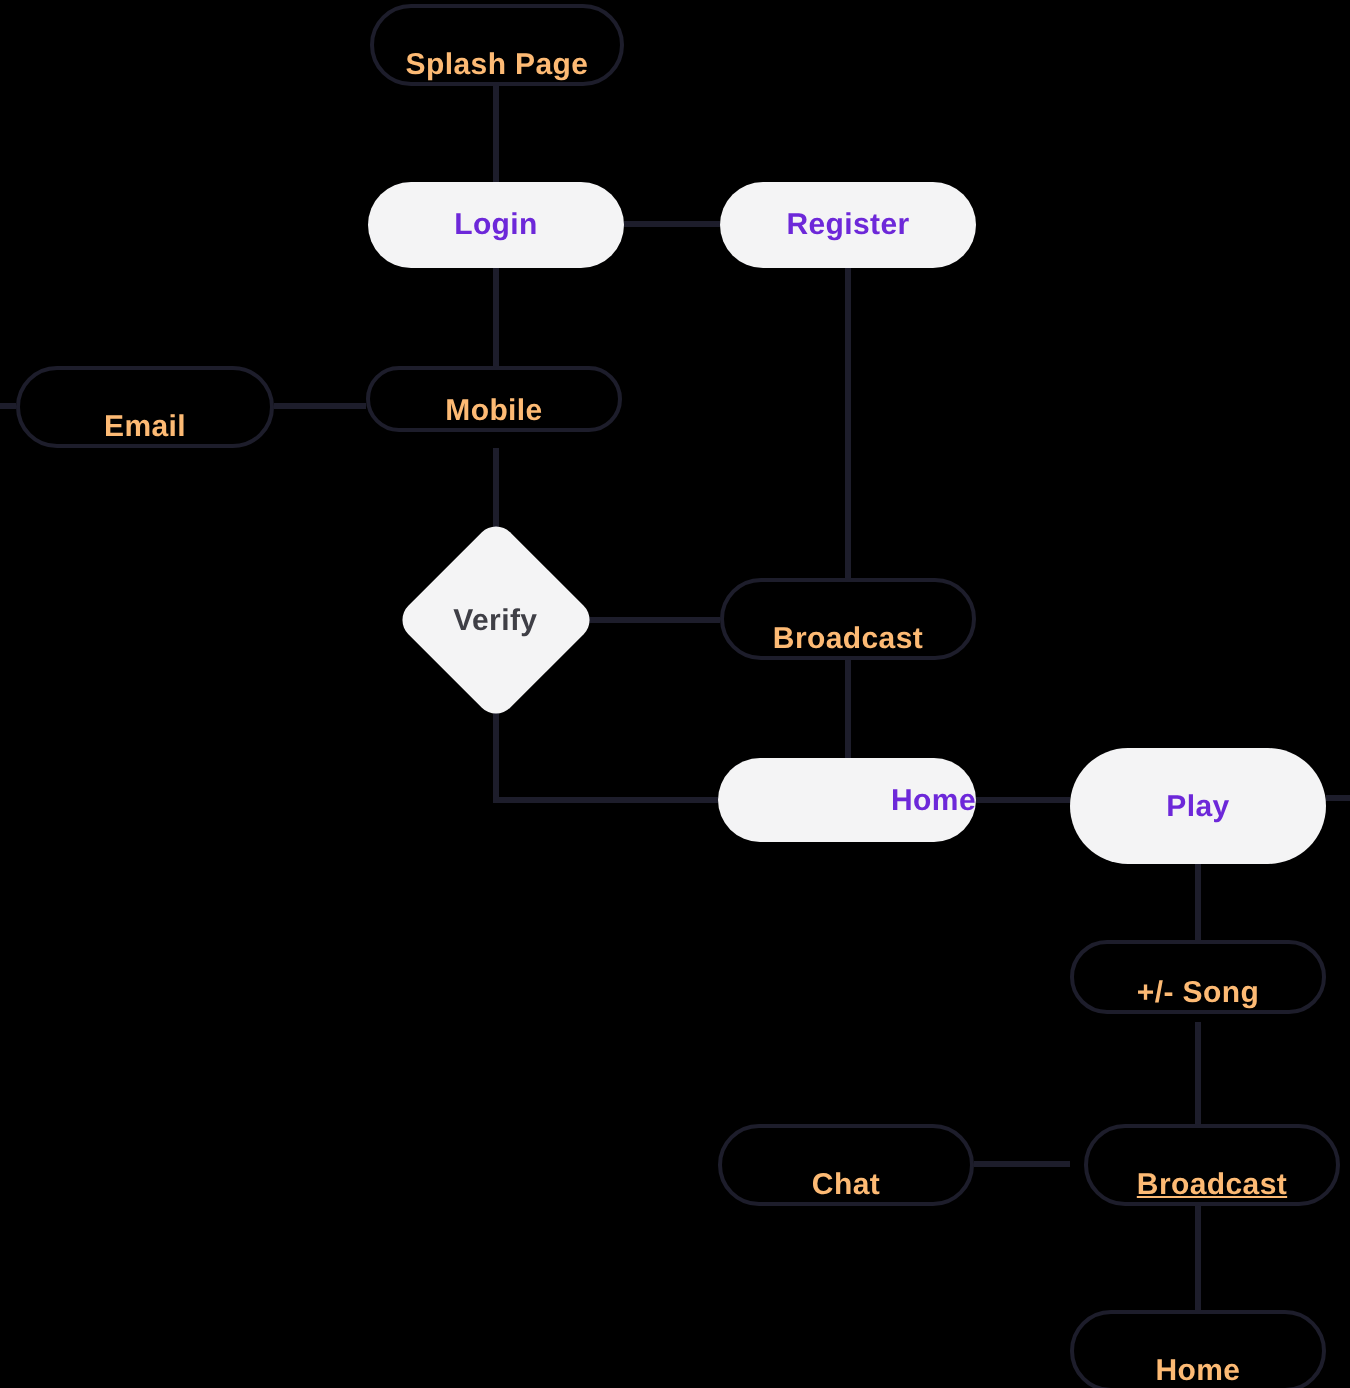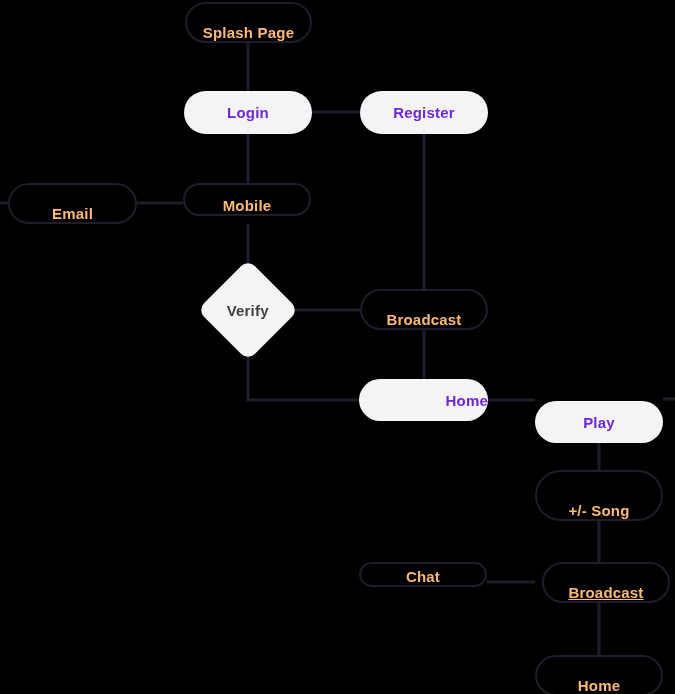--- a/index.html
+++ b/index.html
@@ -101,27 +101,27 @@
       </div>
       <div class="node light diamond" style="left: 212px; top: 274px; width: 72px; height: 72px;">
         <span class="dlabel">Verify</span>
       </div>
       <div class="node dark" style="left: 360px; top: 289px; width: 128px; height: 41px;">
         <span class="lbl">Broadcast</span>
       </div>
       <div class="node light" style="left: 359px; top: 379px; width: 129px; height: 42px; justify-content: flex-end;">
         <span class="lbl">Home</span>
       </div>
-      <div class="node light" style="left: 535px; top: 401px; width: 128px; height: 42px;">
+      <div class="node light" style="left: 535px; top: 374px; width: 128px; height: 58px;">
         <span class="lbl">Play</span>
       </div>
-      <div class="node dark" style="left: 535px; top: 470px; width: 128px; height: 51px;">
+      <div class="node dark" style="left: 535px; top: 470px; width: 128px; height: 37px;">
         <span class="lbl">+/- Song</span>
       </div>
-      <div class="node dark" style="left: 359px; top: 562px; width: 128px; height: 25px;">
+      <div class="node dark" style="left: 359px; top: 562px; width: 128px; height: 41px;">
         <span class="lbl">Chat</span>
       </div>
       <div class="node dark" style="left: 542px; top: 562px; width: 128px; height: 41px; text-decoration: underline;">
         <span class="lbl">Broadcast</span>
       </div>
       <div class="node dark" style="left: 535px; top: 655px; width: 128px; height: 41px;">
         <span class="lbl">Home</span>
       </div>
     </div>
 </div>

